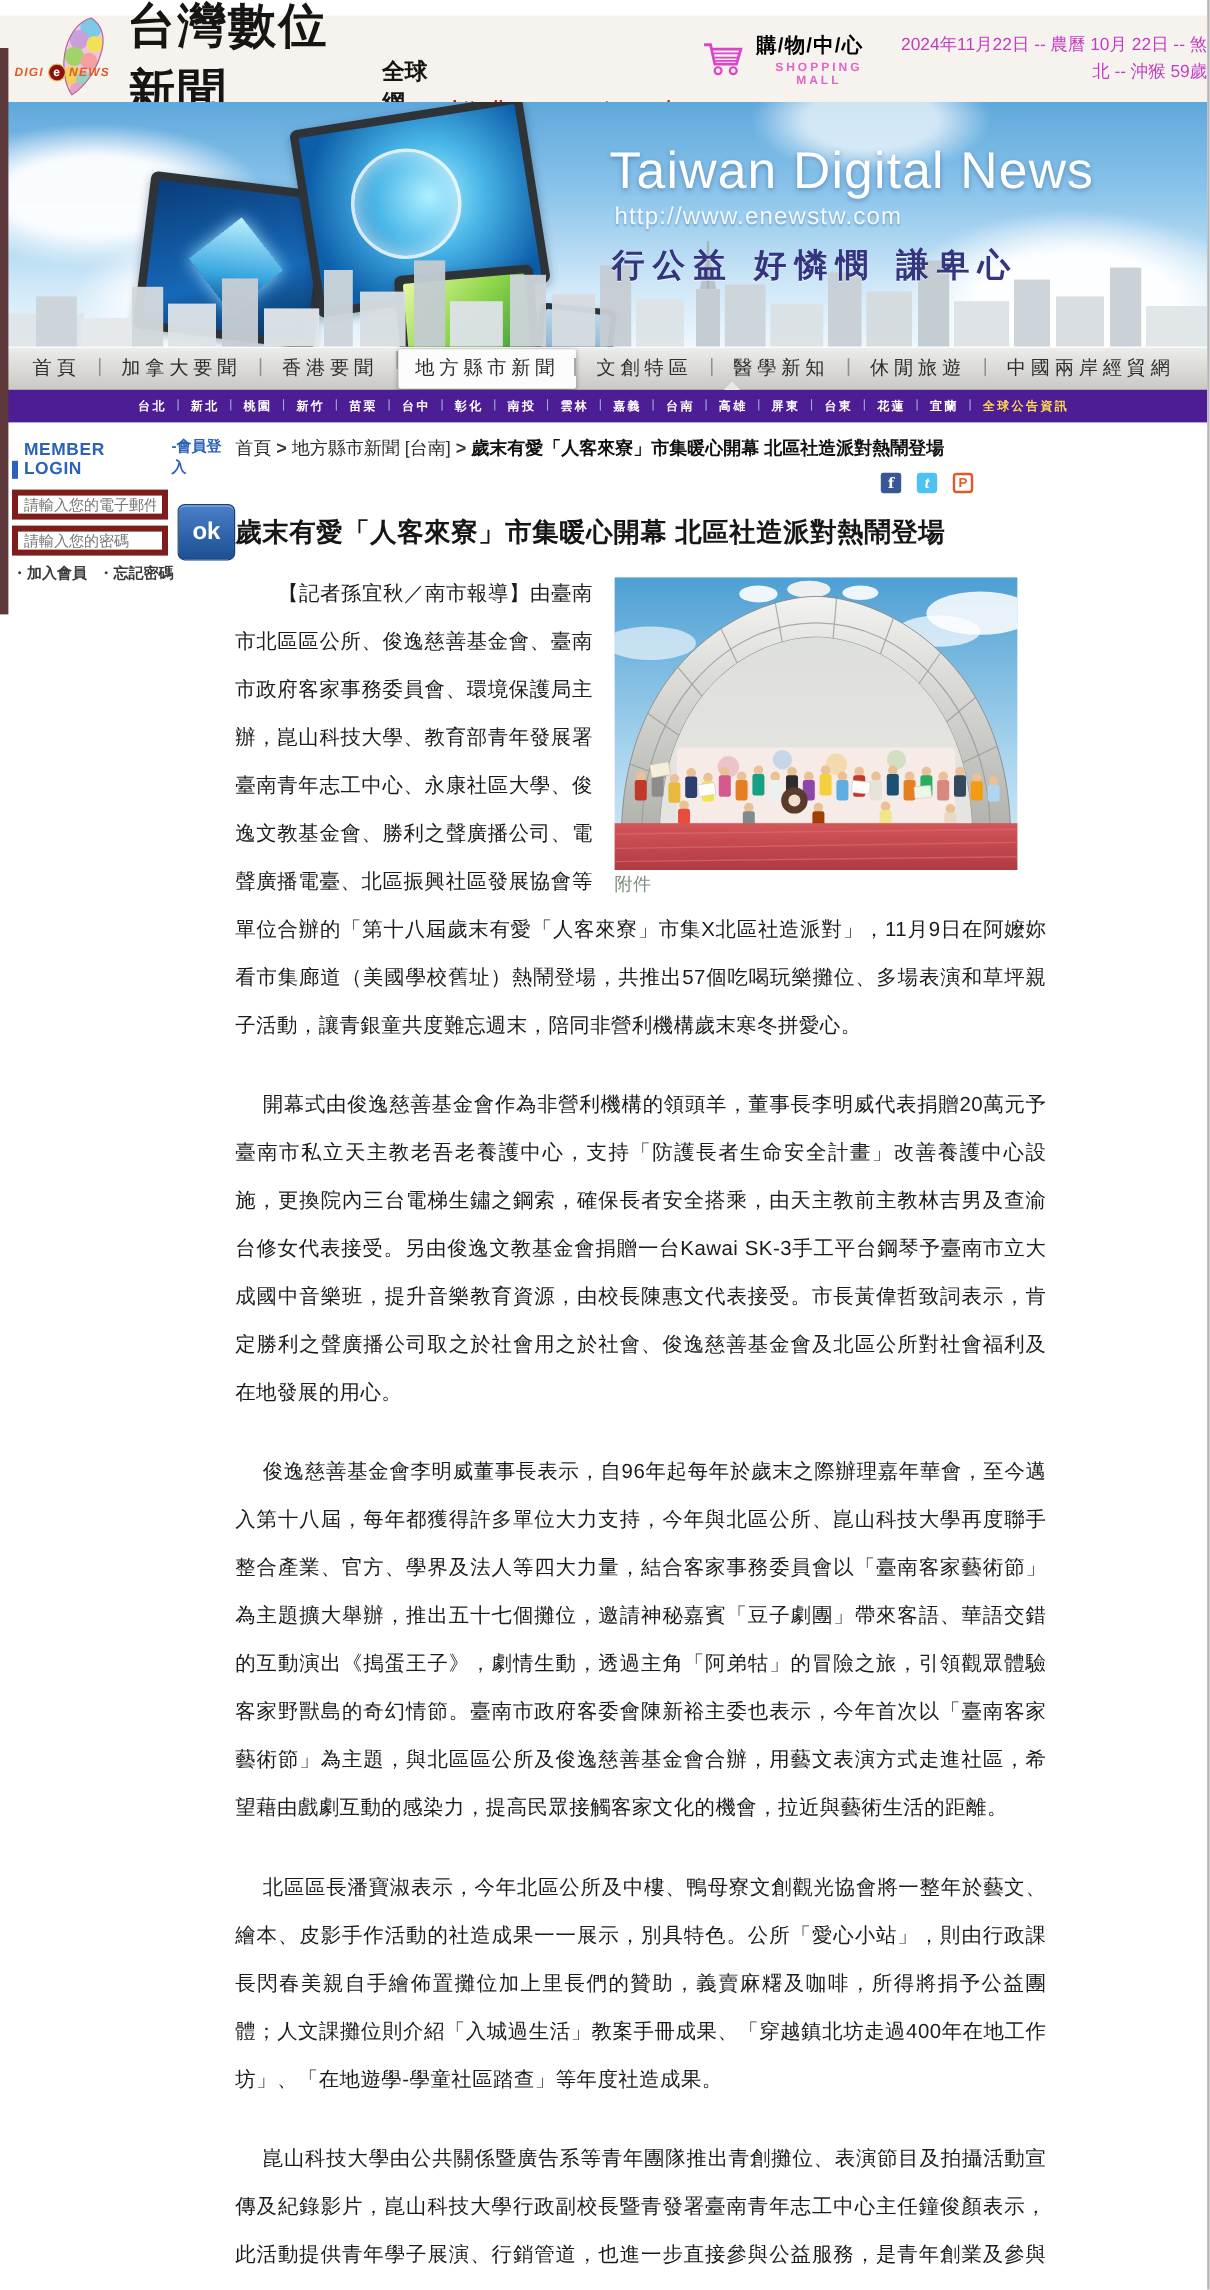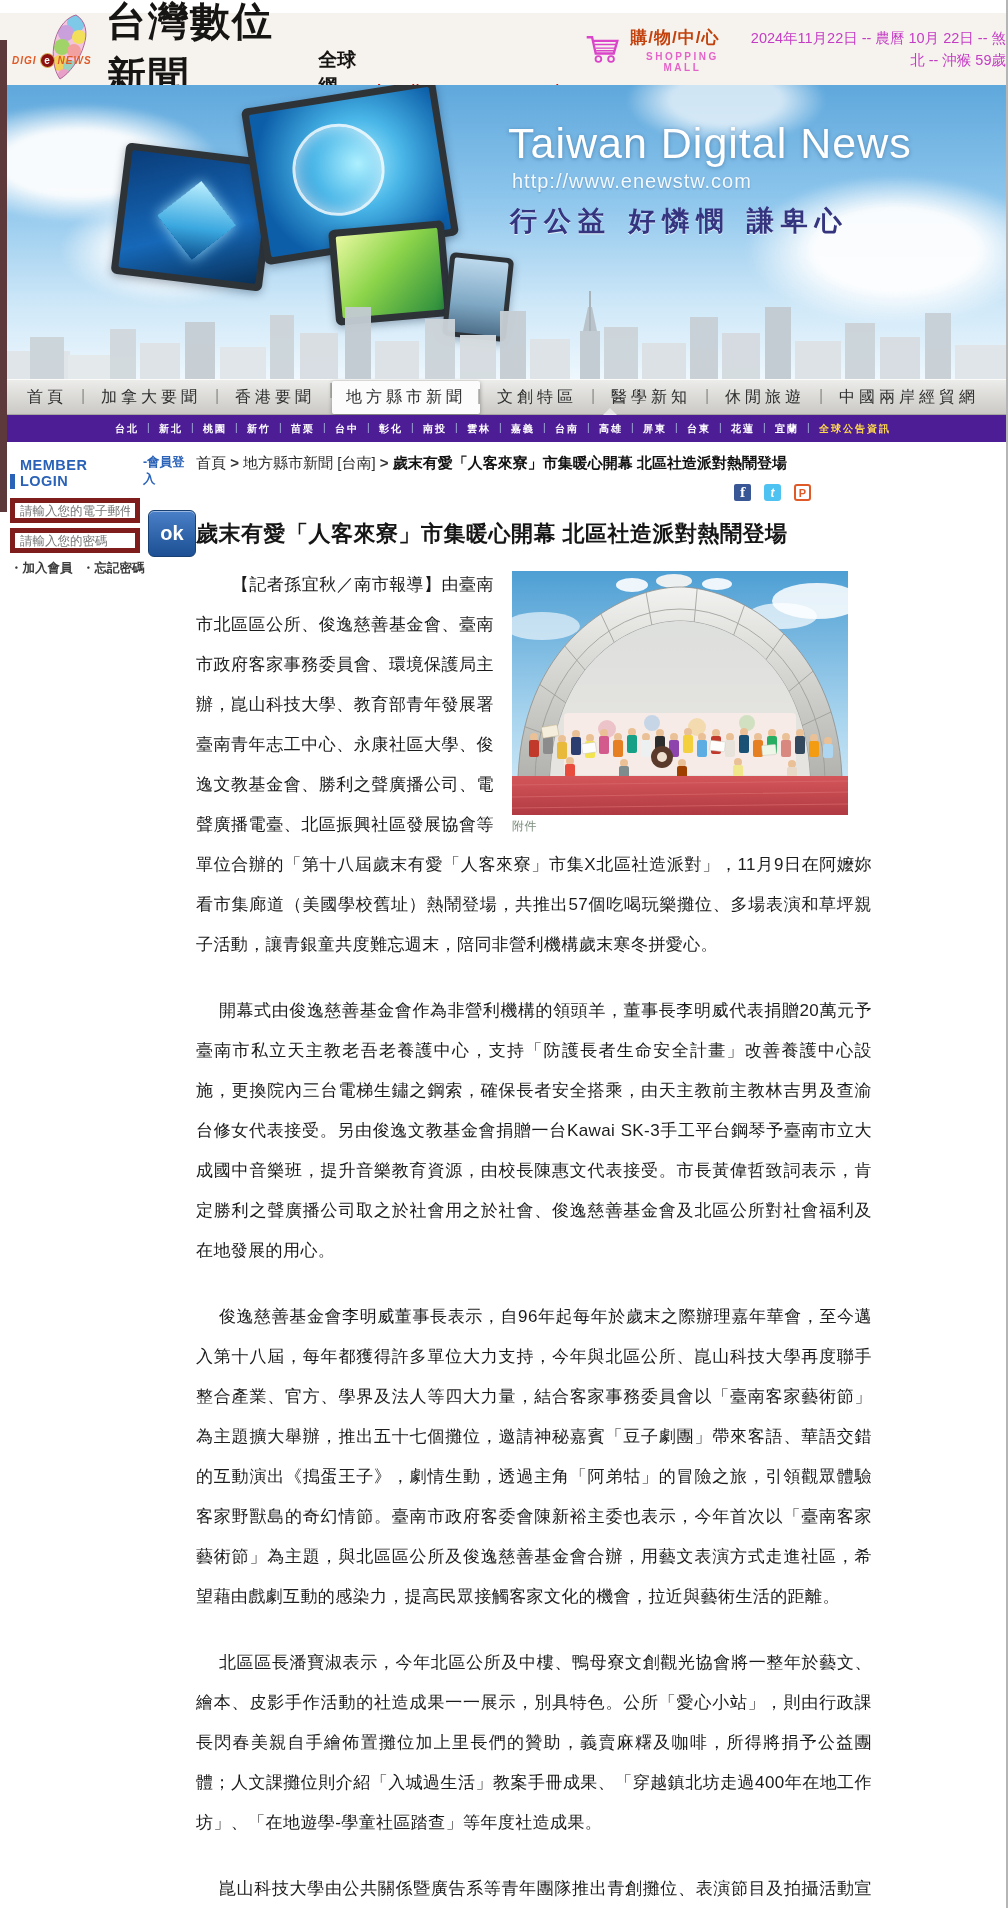--- a/index.html
+++ b/index.html
@@ -21,26 +21,26 @@
   .logo-map-wrap { position:relative; width:46px; height:68px; margin-left:26px; margin-top:-4px; }
   .digi-row { position:absolute; left:-34px; top:40px; display:flex; align-items:center; gap:3px; white-space:nowrap; z-index:2; }
   .digi-txt { color:#e05a28; font-weight:bold; font-style:italic; font-size:10px; letter-spacing:1px;text-align:center; }
   .e-badge { width:15px; height:15px; border-radius:50%; background:#8c1010; color:#fff; font-size:10px; font-weight:bold;
              display:flex; align-items:center; justify-content:center; border:1px solid #e0c060; }
   .logo-zh { font-family:"DejaVu Serif", serif; font-weight:bold; font-size:40px; color:#171513; letter-spacing:2px; margin-left:14px; }
   .logo-sub { font-family:"DejaVu Serif", serif; font-weight:bold; font-size:19px; color:#171513; margin-left:6px; align-self:flex-end; padding-bottom:5px; }
   .logo-url { color:#cc1400; font-weight:bold; font-size:15px; margin-left:12px; text-decoration:none; align-self:flex-end; padding-bottom:6px; }
   .logo-textrow { display:flex; align-items:flex-end; }
   .shop { display:flex; align-items:center; margin-left:26px; cursor:pointer; }
-  .shop-zh { font-size:17px; font-weight:bold; color:#c2410c; letter-spacing:1px; }
+  .shop-zh { font-size:17px; font-weight:bold; color:#000000; letter-spacing:1px; }
   .shop-en { font-size:10px; font-weight:bold; color:#e463c9; letter-spacing:2.5px; margin-top:2px;text-align:center; }
   .date-line { margin-left:16px; width:282px; font-size:14.5px; color:#c43cc4; text-align:right; line-height:1.55; font-weight:500; }
 
   
-  .banner { position:relative; height:294px; overflow:hidden;
+  .banner { position:relative; height:204px; overflow:hidden;
     background:linear-gradient(180deg,#5fa8dc 0%,#8cc5ec 38%,#cfe8f8 75%,#eef7fd 100%); }
   .cloud { position:absolute; border-radius:50%; background:radial-gradient(closest-side,#ffffff 55%,rgba(255,255,255,0)); filter:blur(2px); }
   .cloud.c1 { left:-60px; top:18px; width:280px; height:120px; opacity:.95; }
   .cloud.c2 { left:60px; top:110px; width:220px; height:110px; opacity:.8; }
   .cloud.c3 { right:-40px; top:90px; width:300px; height:150px; opacity:.95; }
   .cloud.c4 { right:180px; top:-30px; width:200px; height:90px; opacity:.7; }
   .monitor { position:absolute; background:#2e3338; border-radius:6px; padding:7px; box-shadow:0 3px 8px rgba(20,40,70,.35); }
   .monitor .scr { width:100%; height:100%; border-radius:2px; overflow:hidden; position:relative; }
   .m1 { left:252px; top:8px; width:196px; height:158px; transform:rotate(-9deg); }
   .m1 .scr { background:radial-gradient(circle at 55% 45%, #aef0ff 0%, #49b6e8 35%, #0c5ea8 80%); }
@@ -99,21 +99,21 @@
   .sicon { width:17px; height:17px; border-radius:2px; color:#fff; font-weight:bold; font-size:12px;
     display:flex; align-items:center; justify-content:center; cursor:pointer; }
   .sicon.fb { background:#3a5795; font-family:"DejaVu Serif",serif; }
   .sicon.tw { background:#4ec2f0; border-radius:3px; font-style:italic; }
   .sicon.pl { background:#fff; border:2px solid #e05a28; color:#e05a28; border-radius:3px; font-size:11px; }
   .article-title { margin-top:46px; font-size:22px; font-weight:bold; color:#161616; letter-spacing:.5px; }
   .article { margin-top:16px; width:676px; font-size:17px; line-height:40px; text-align:justify; color:#1b1b1b; letter-spacing:.4px; }
   .article p { margin:0 0 26px 0; text-indent:1.35em; }
   .article p.lead { text-indent:2.1em; }
   .article figure { float:right; width:336px; margin:6px 24px 4px 18px; }
-  .article figcaption { font-size:12px; color:#7d8d7d; line-height:1.5; margin-top:2px; cursor:pointer; }
+  .article figcaption { font-size:15px; color:#7d8d7d; line-height:1.5; margin-top:2px; cursor:pointer; }
   .photo-svg { display:block; width:336px; height:244px; }
 </style>
 </head>
 <body>
 
 <div id="page">
   <div class="maroon-strip"></div>
   <div class="top-white"></div>
 
   <header class="top-header">

